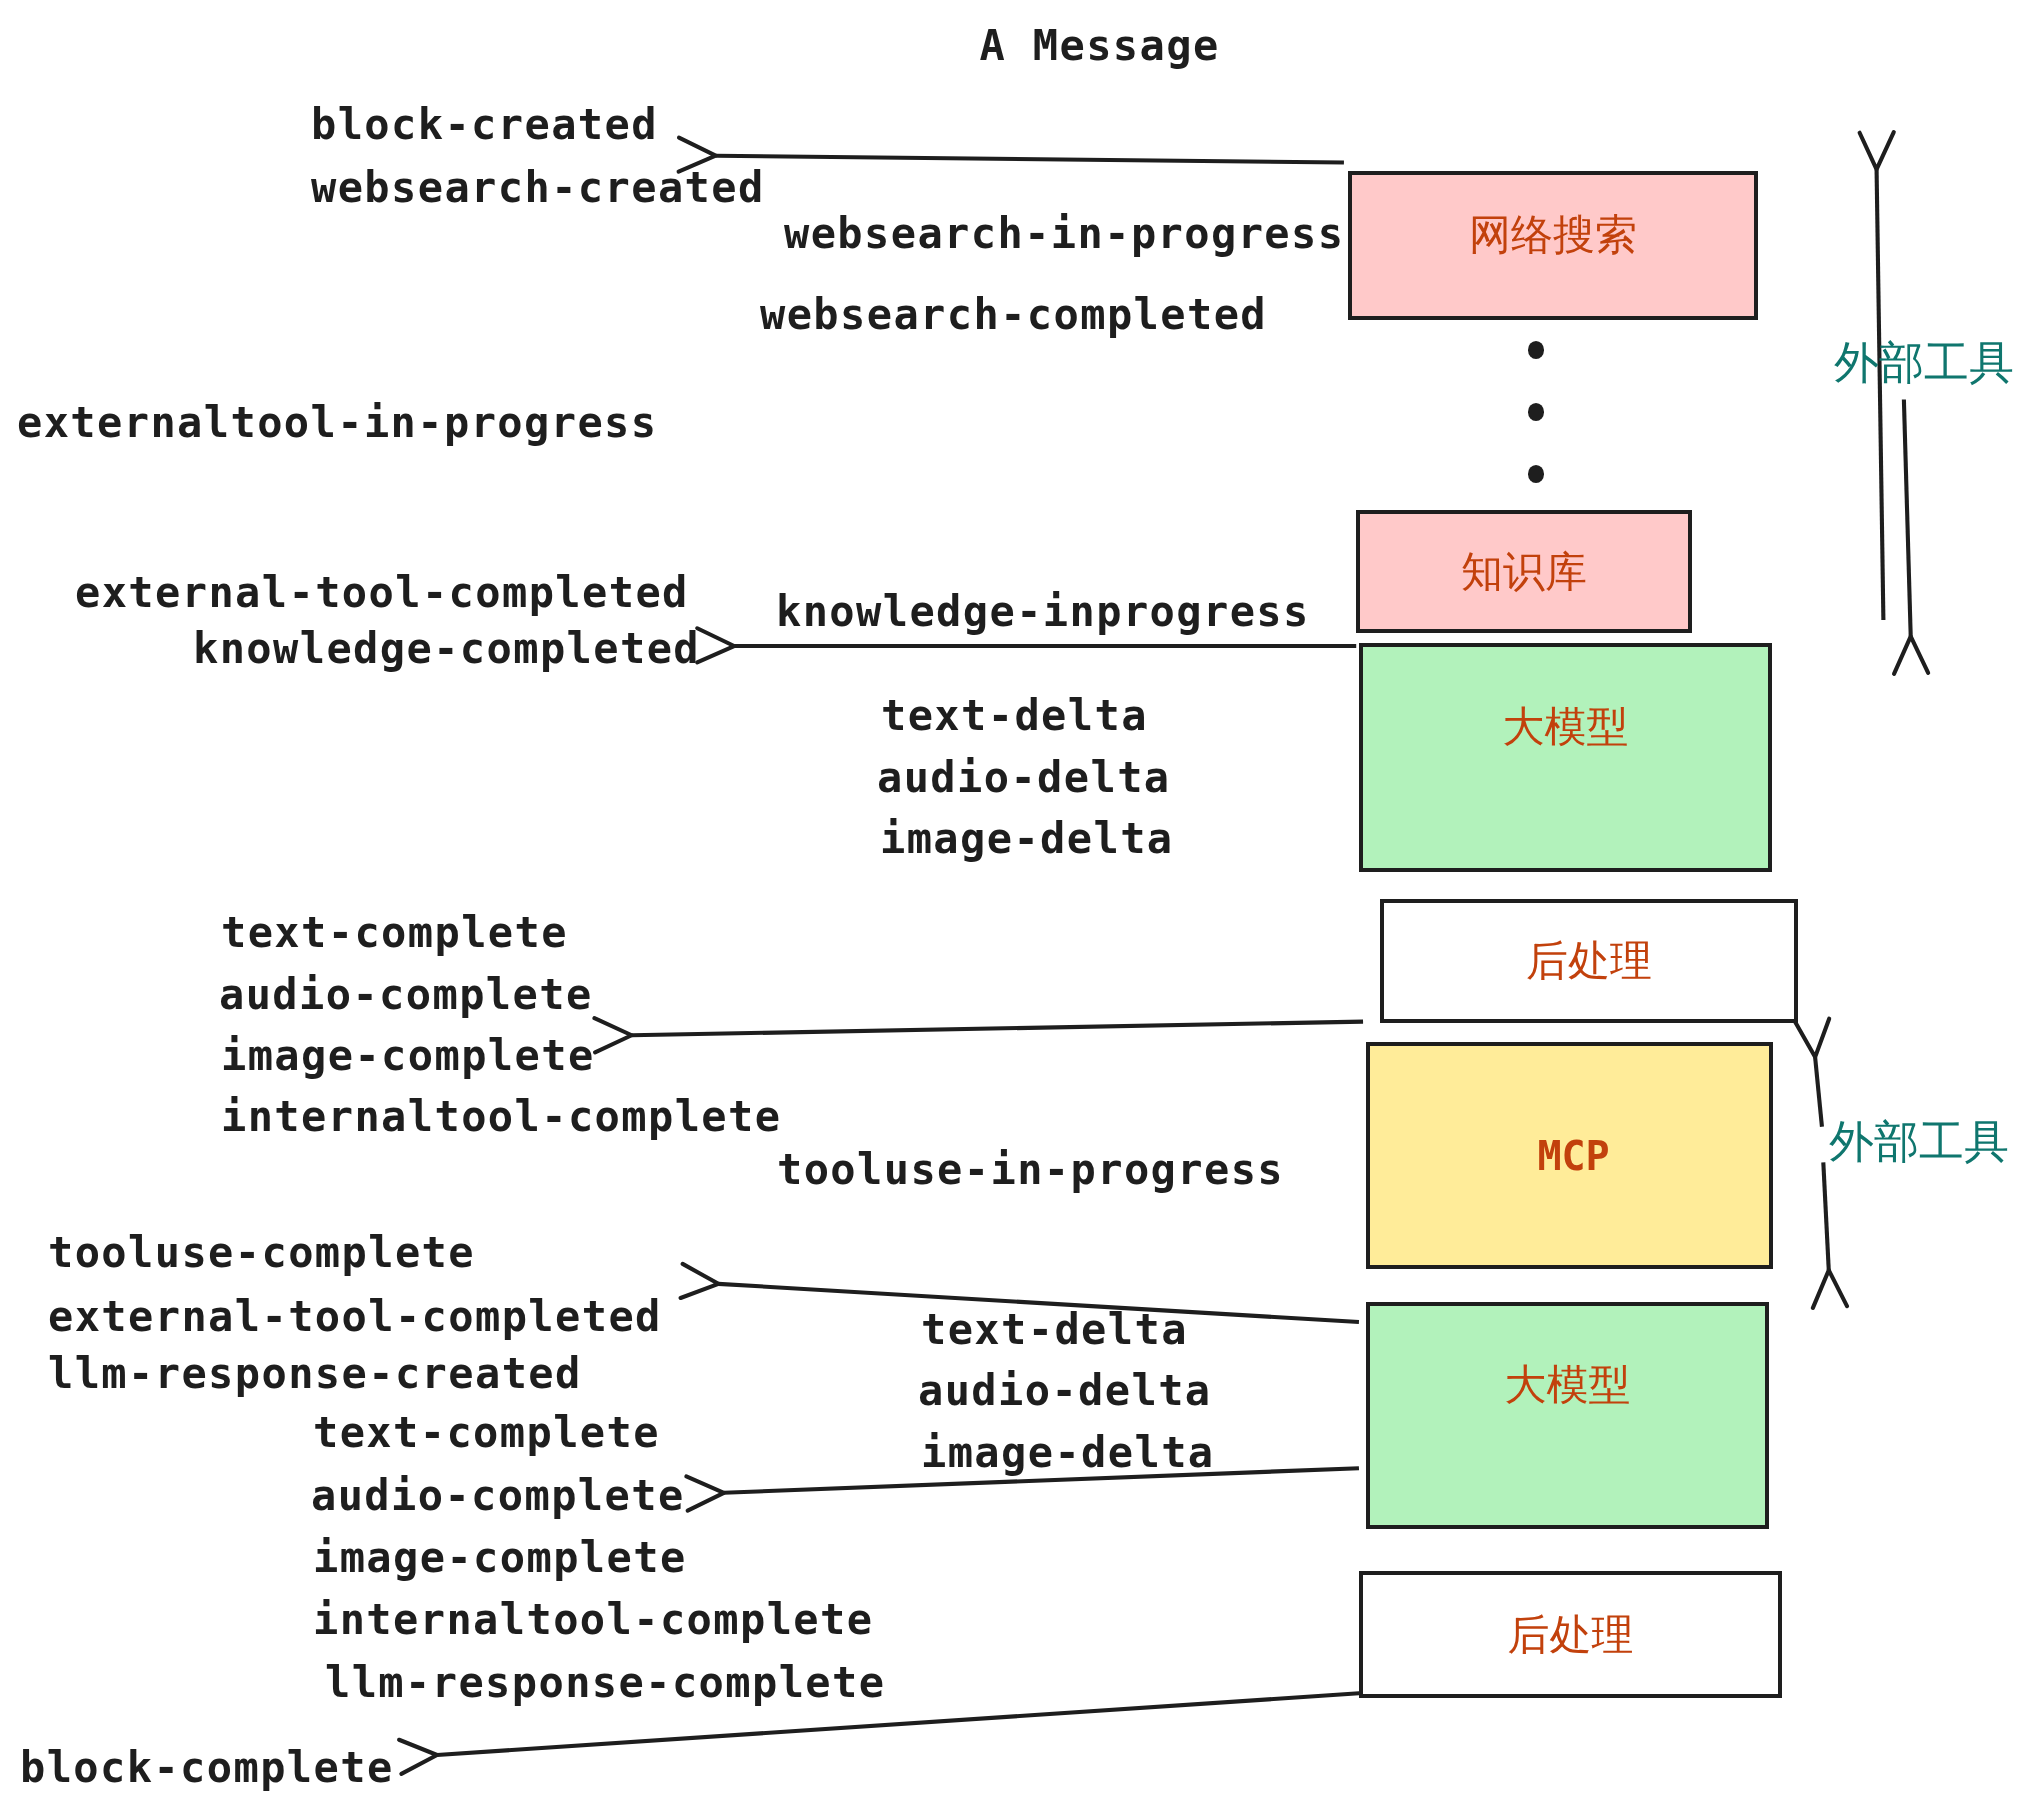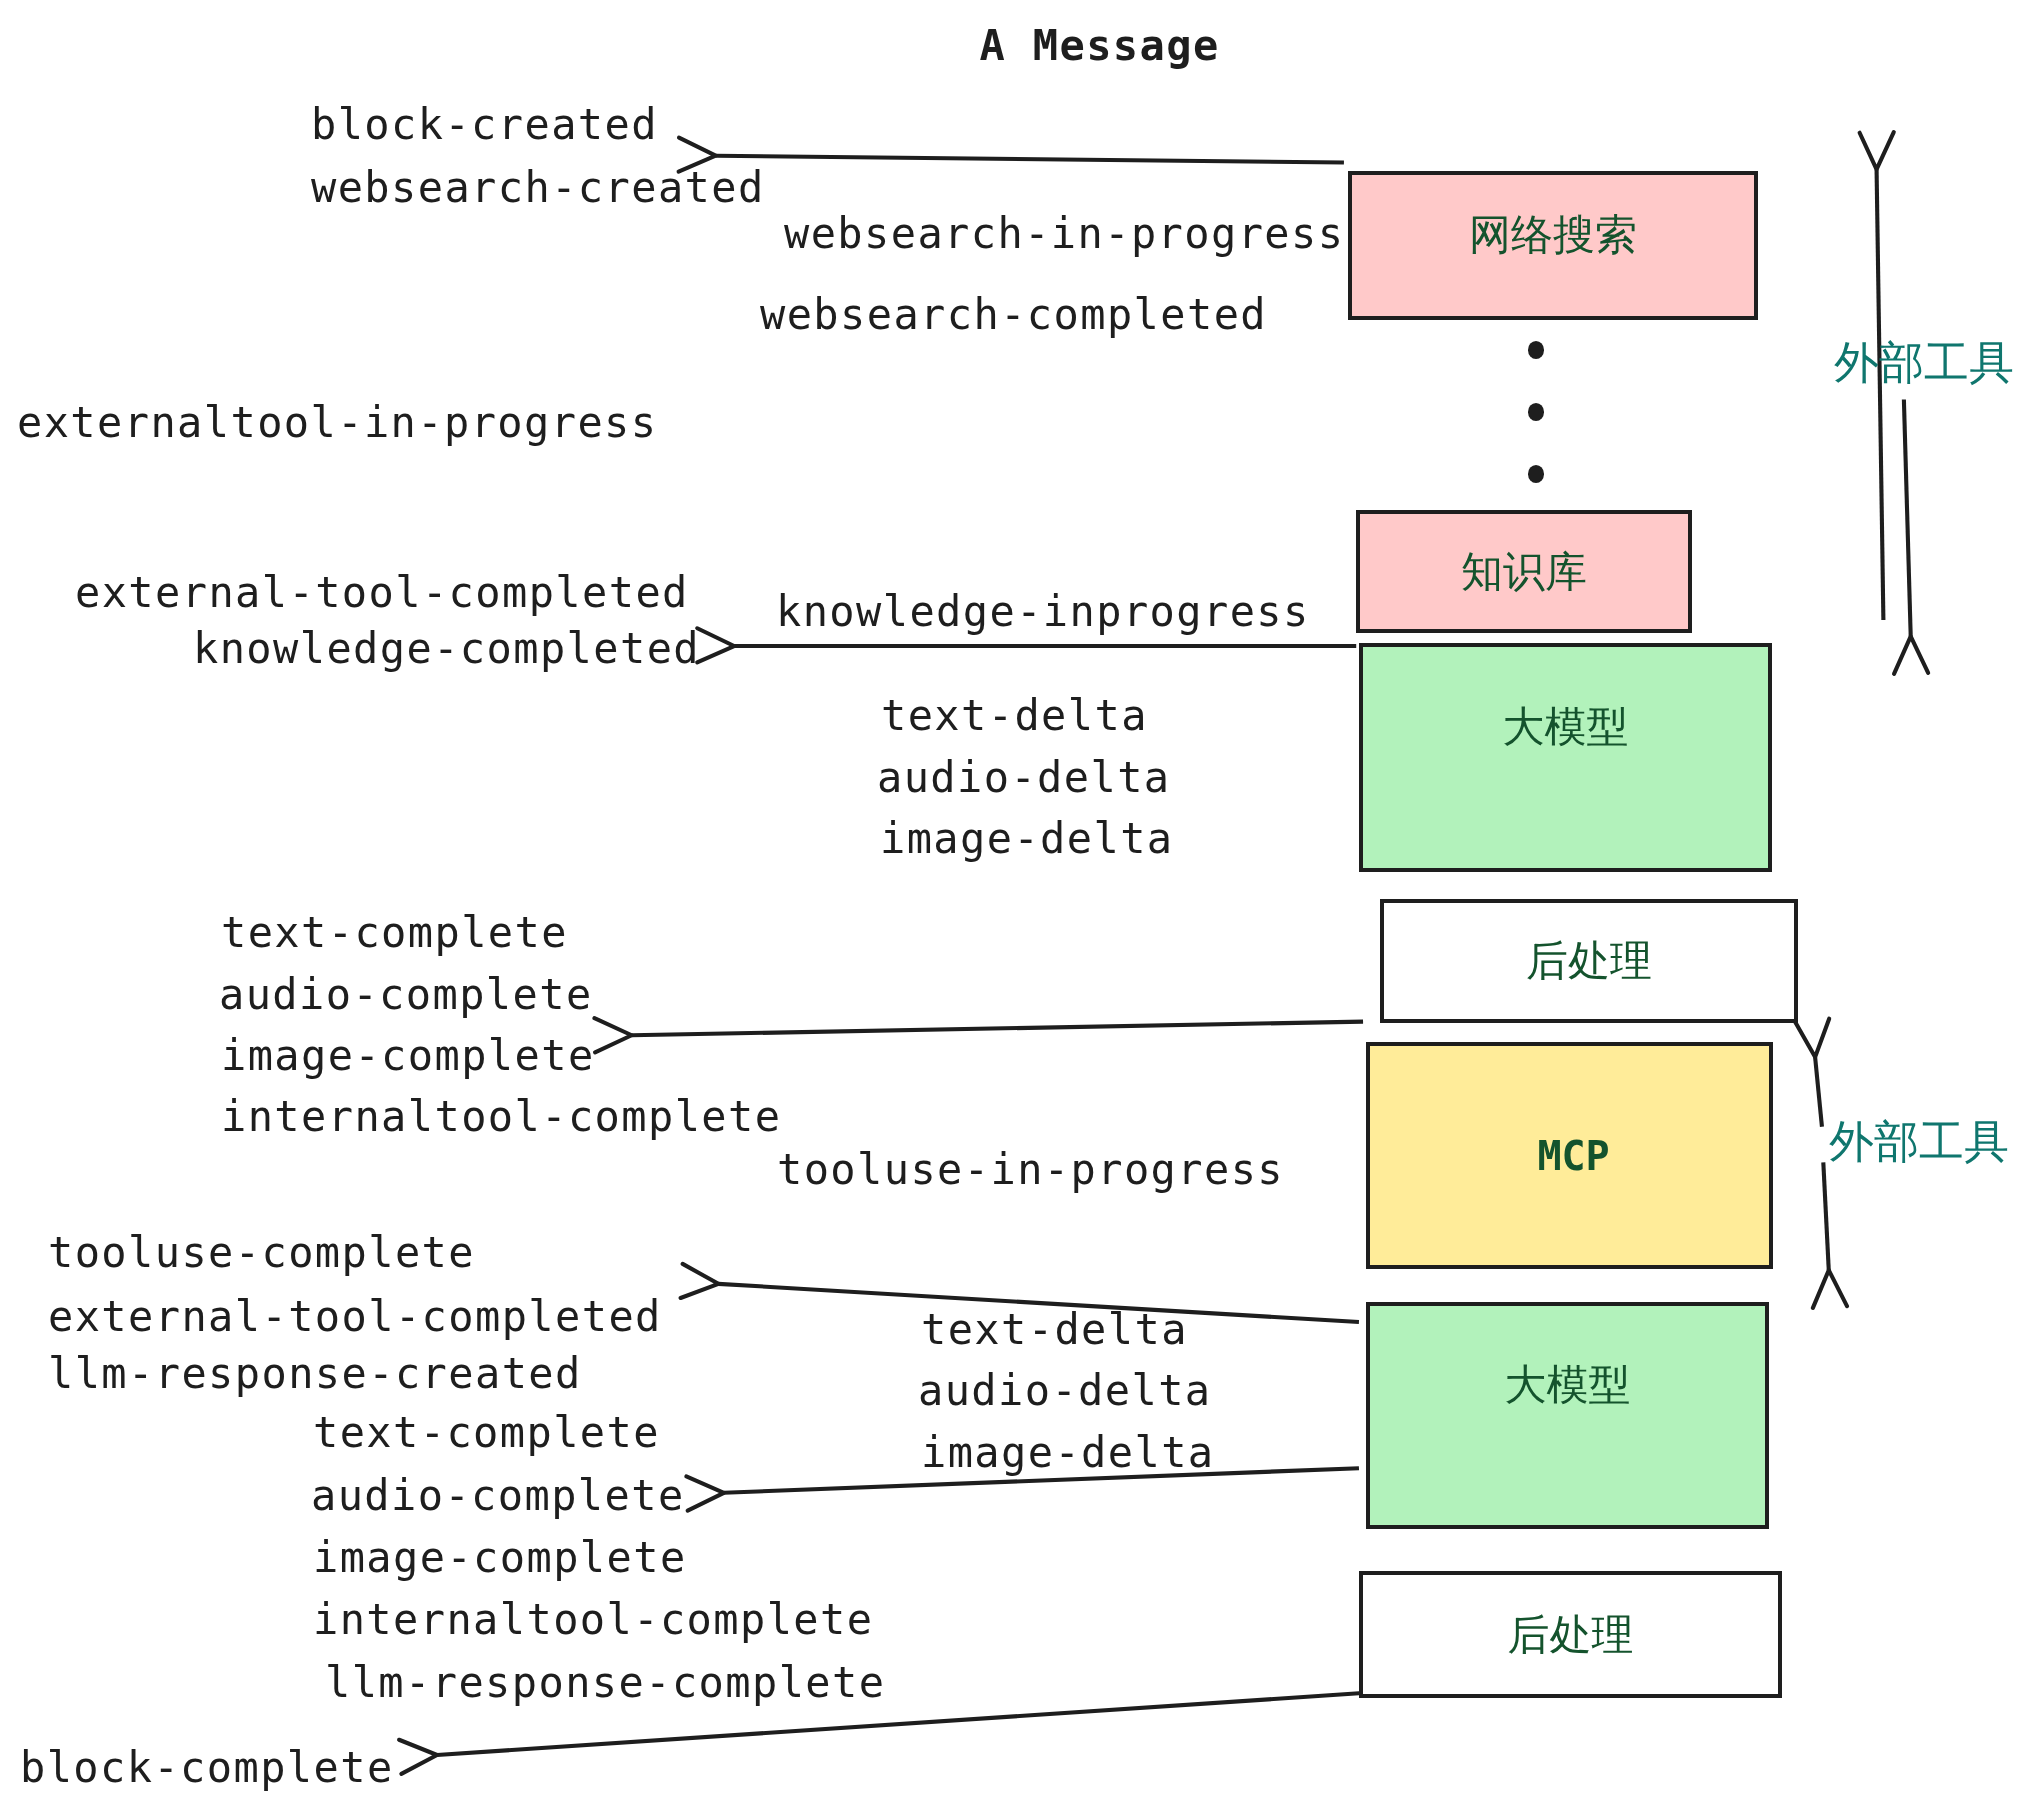--- a/index.html
+++ b/index.html
@@ -9,27 +9,27 @@
     font-family:"DejaVu Sans Mono", monospace;
     color:var(--color-stroke,#1e1e1e);
   }
   .abs{position:absolute;}
   .page-title{
     font-size:42px;font-weight:700;letter-spacing:1.4px;text-align:center;
     white-space:nowrap;
   }
   .event{
     font-size:42px;letter-spacing:1.4px;line-height:42px;white-space:nowrap;
-    font-weight:400;
+    font-weight:700;
     text-align:center;
   }
   .box{
     box-sizing:border-box;border:4.1px solid var(--color-stroke,#1e1e1e);
     display:flex;align-items:center;justify-content:center;
-    font-family:"Liberation Sans", sans-serif;font-size:42px;color:#14532d;
+    font-family:"Liberation Sans", sans-serif;font-size:42px;color:#c2410c;
   }
   .box.pink{background:var(--color-pink,#ffc9c9);}
   .box.green{background:var(--color-green,#b2f2bb);}
   .box.yellow{background:var(--color-yellow,#ffec99);}
   .box.white{background:var(--color-white,#ffffff);}
   .box.nudge-up{padding-bottom:61px;}
   .box.nudge-up-sm{padding-bottom:20.5px;}
   .box .mcp-text{font-family:"DejaVu Sans Mono", monospace;font-weight:700;font-size:40px;}
   .side-label{
     font-family:"Liberation Sans", sans-serif;font-size:45px;color:#0f766e;

